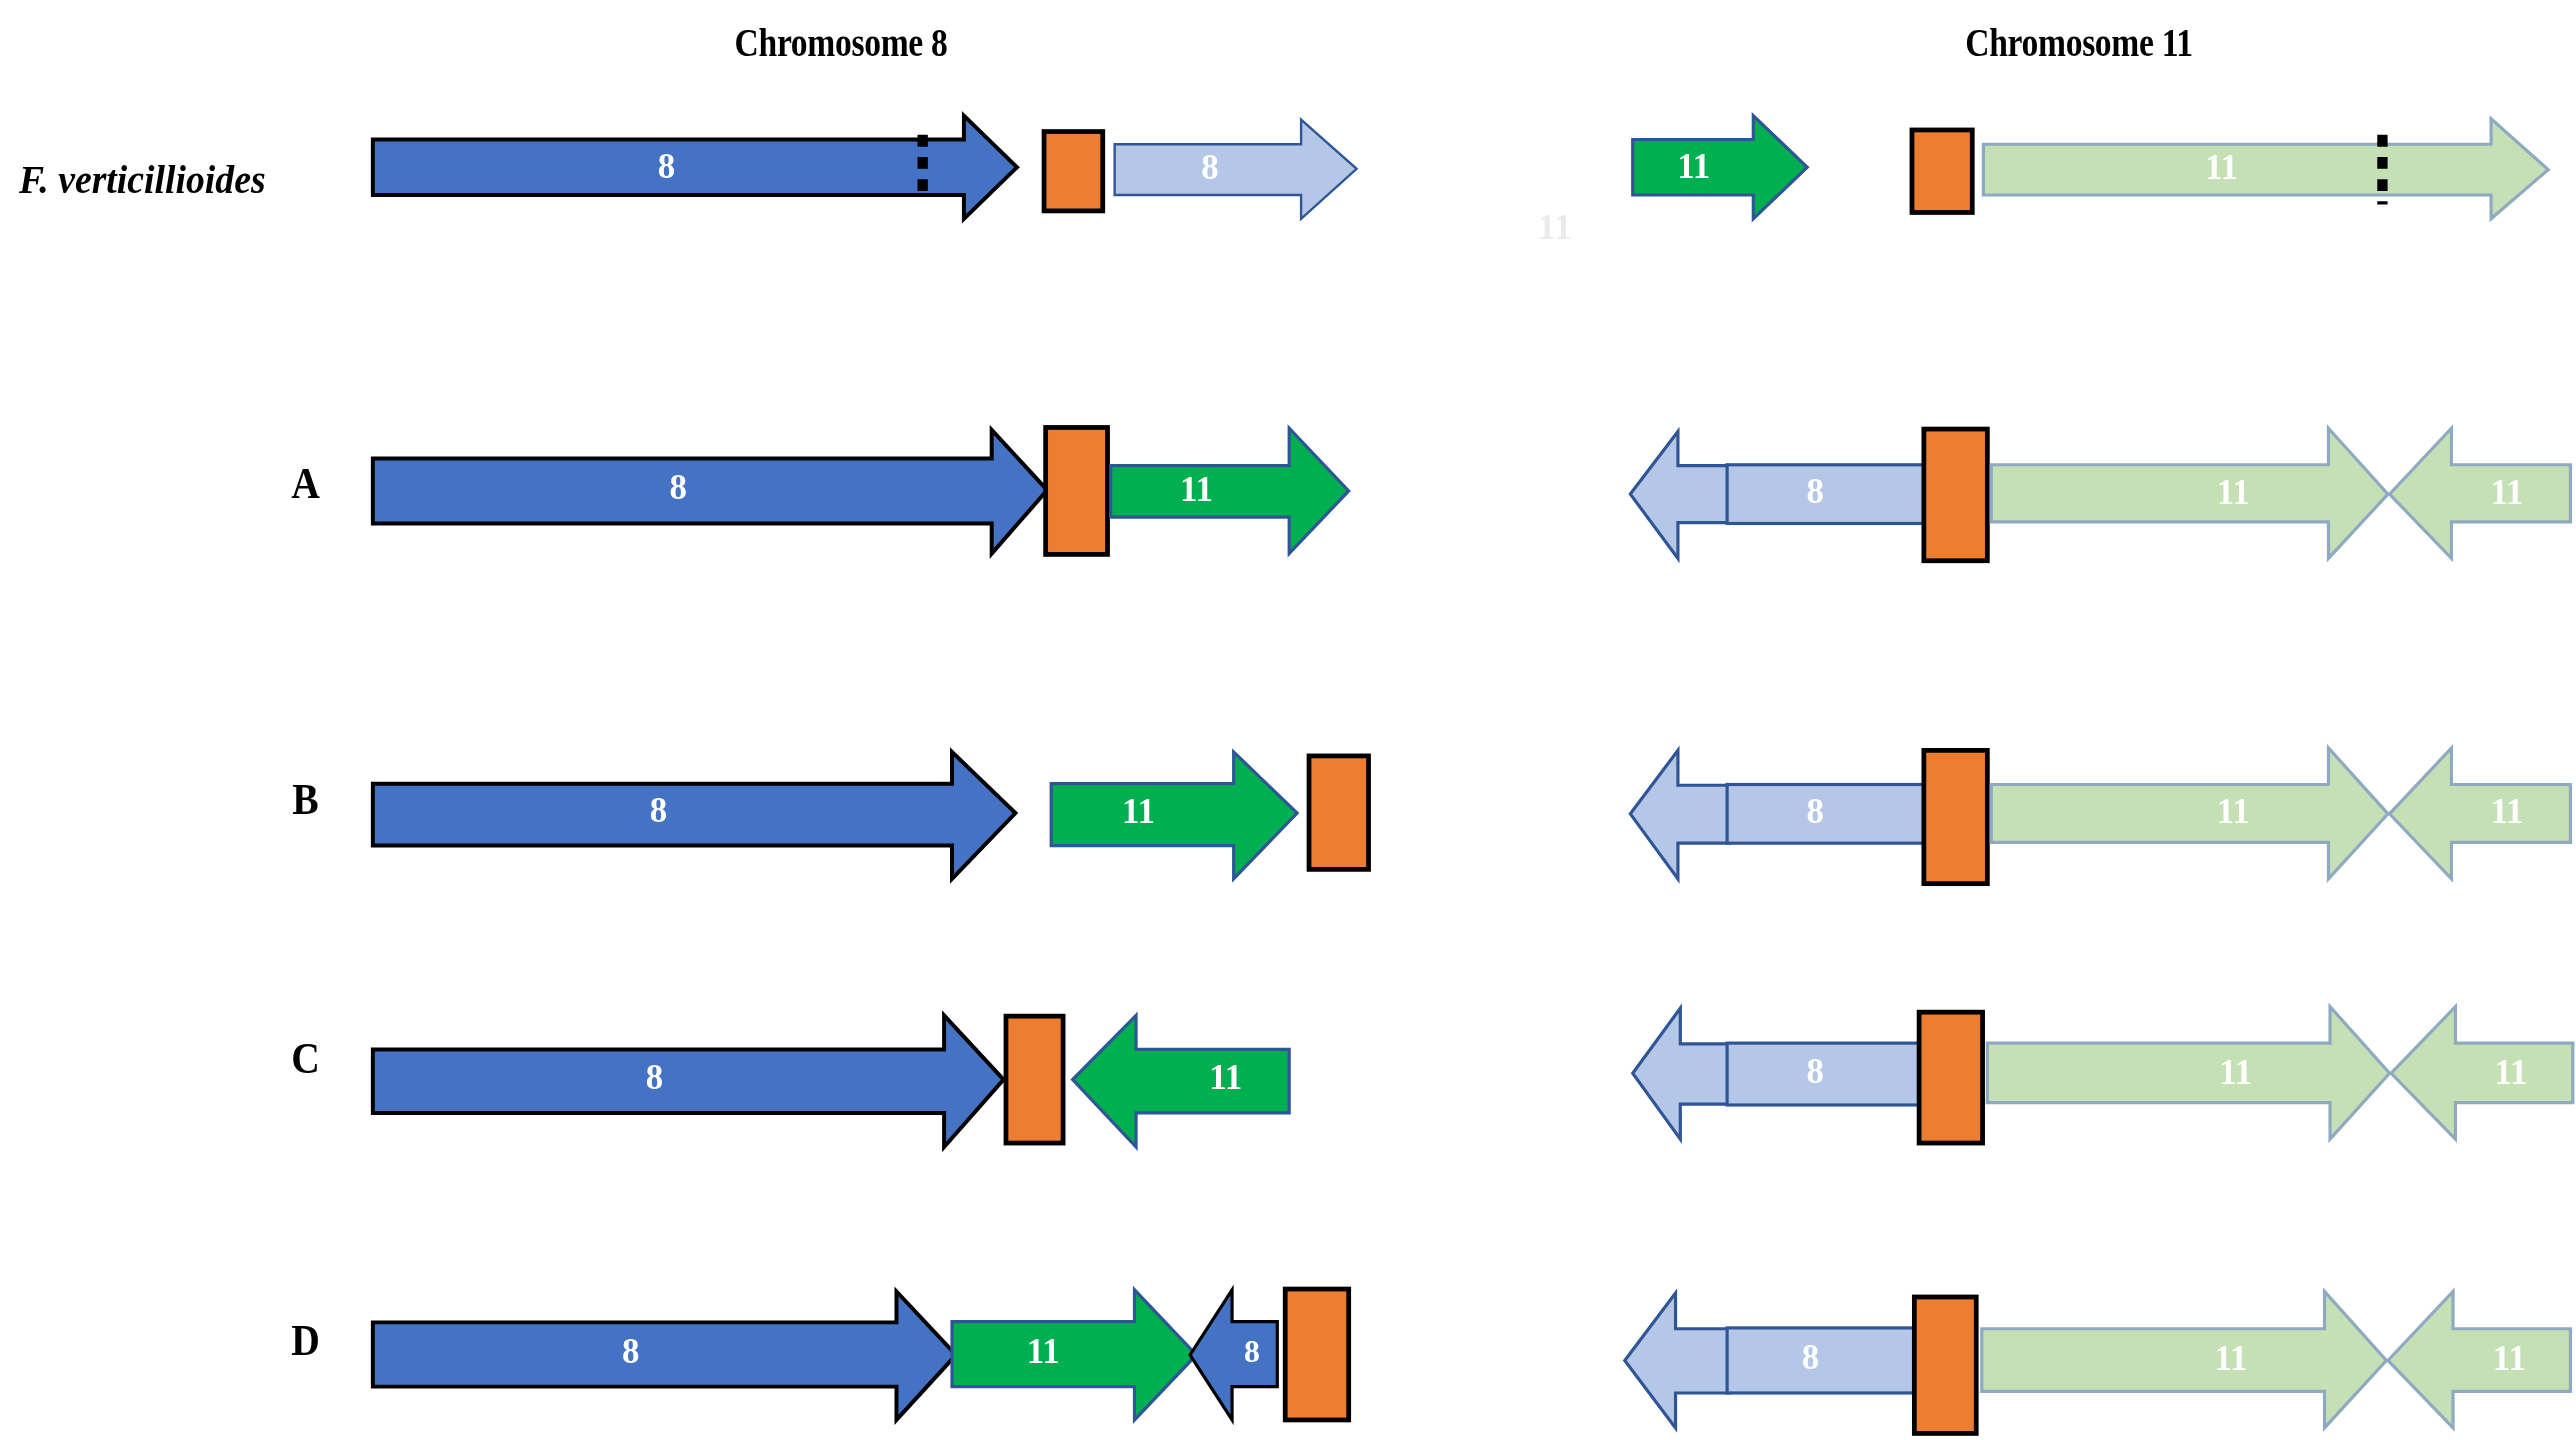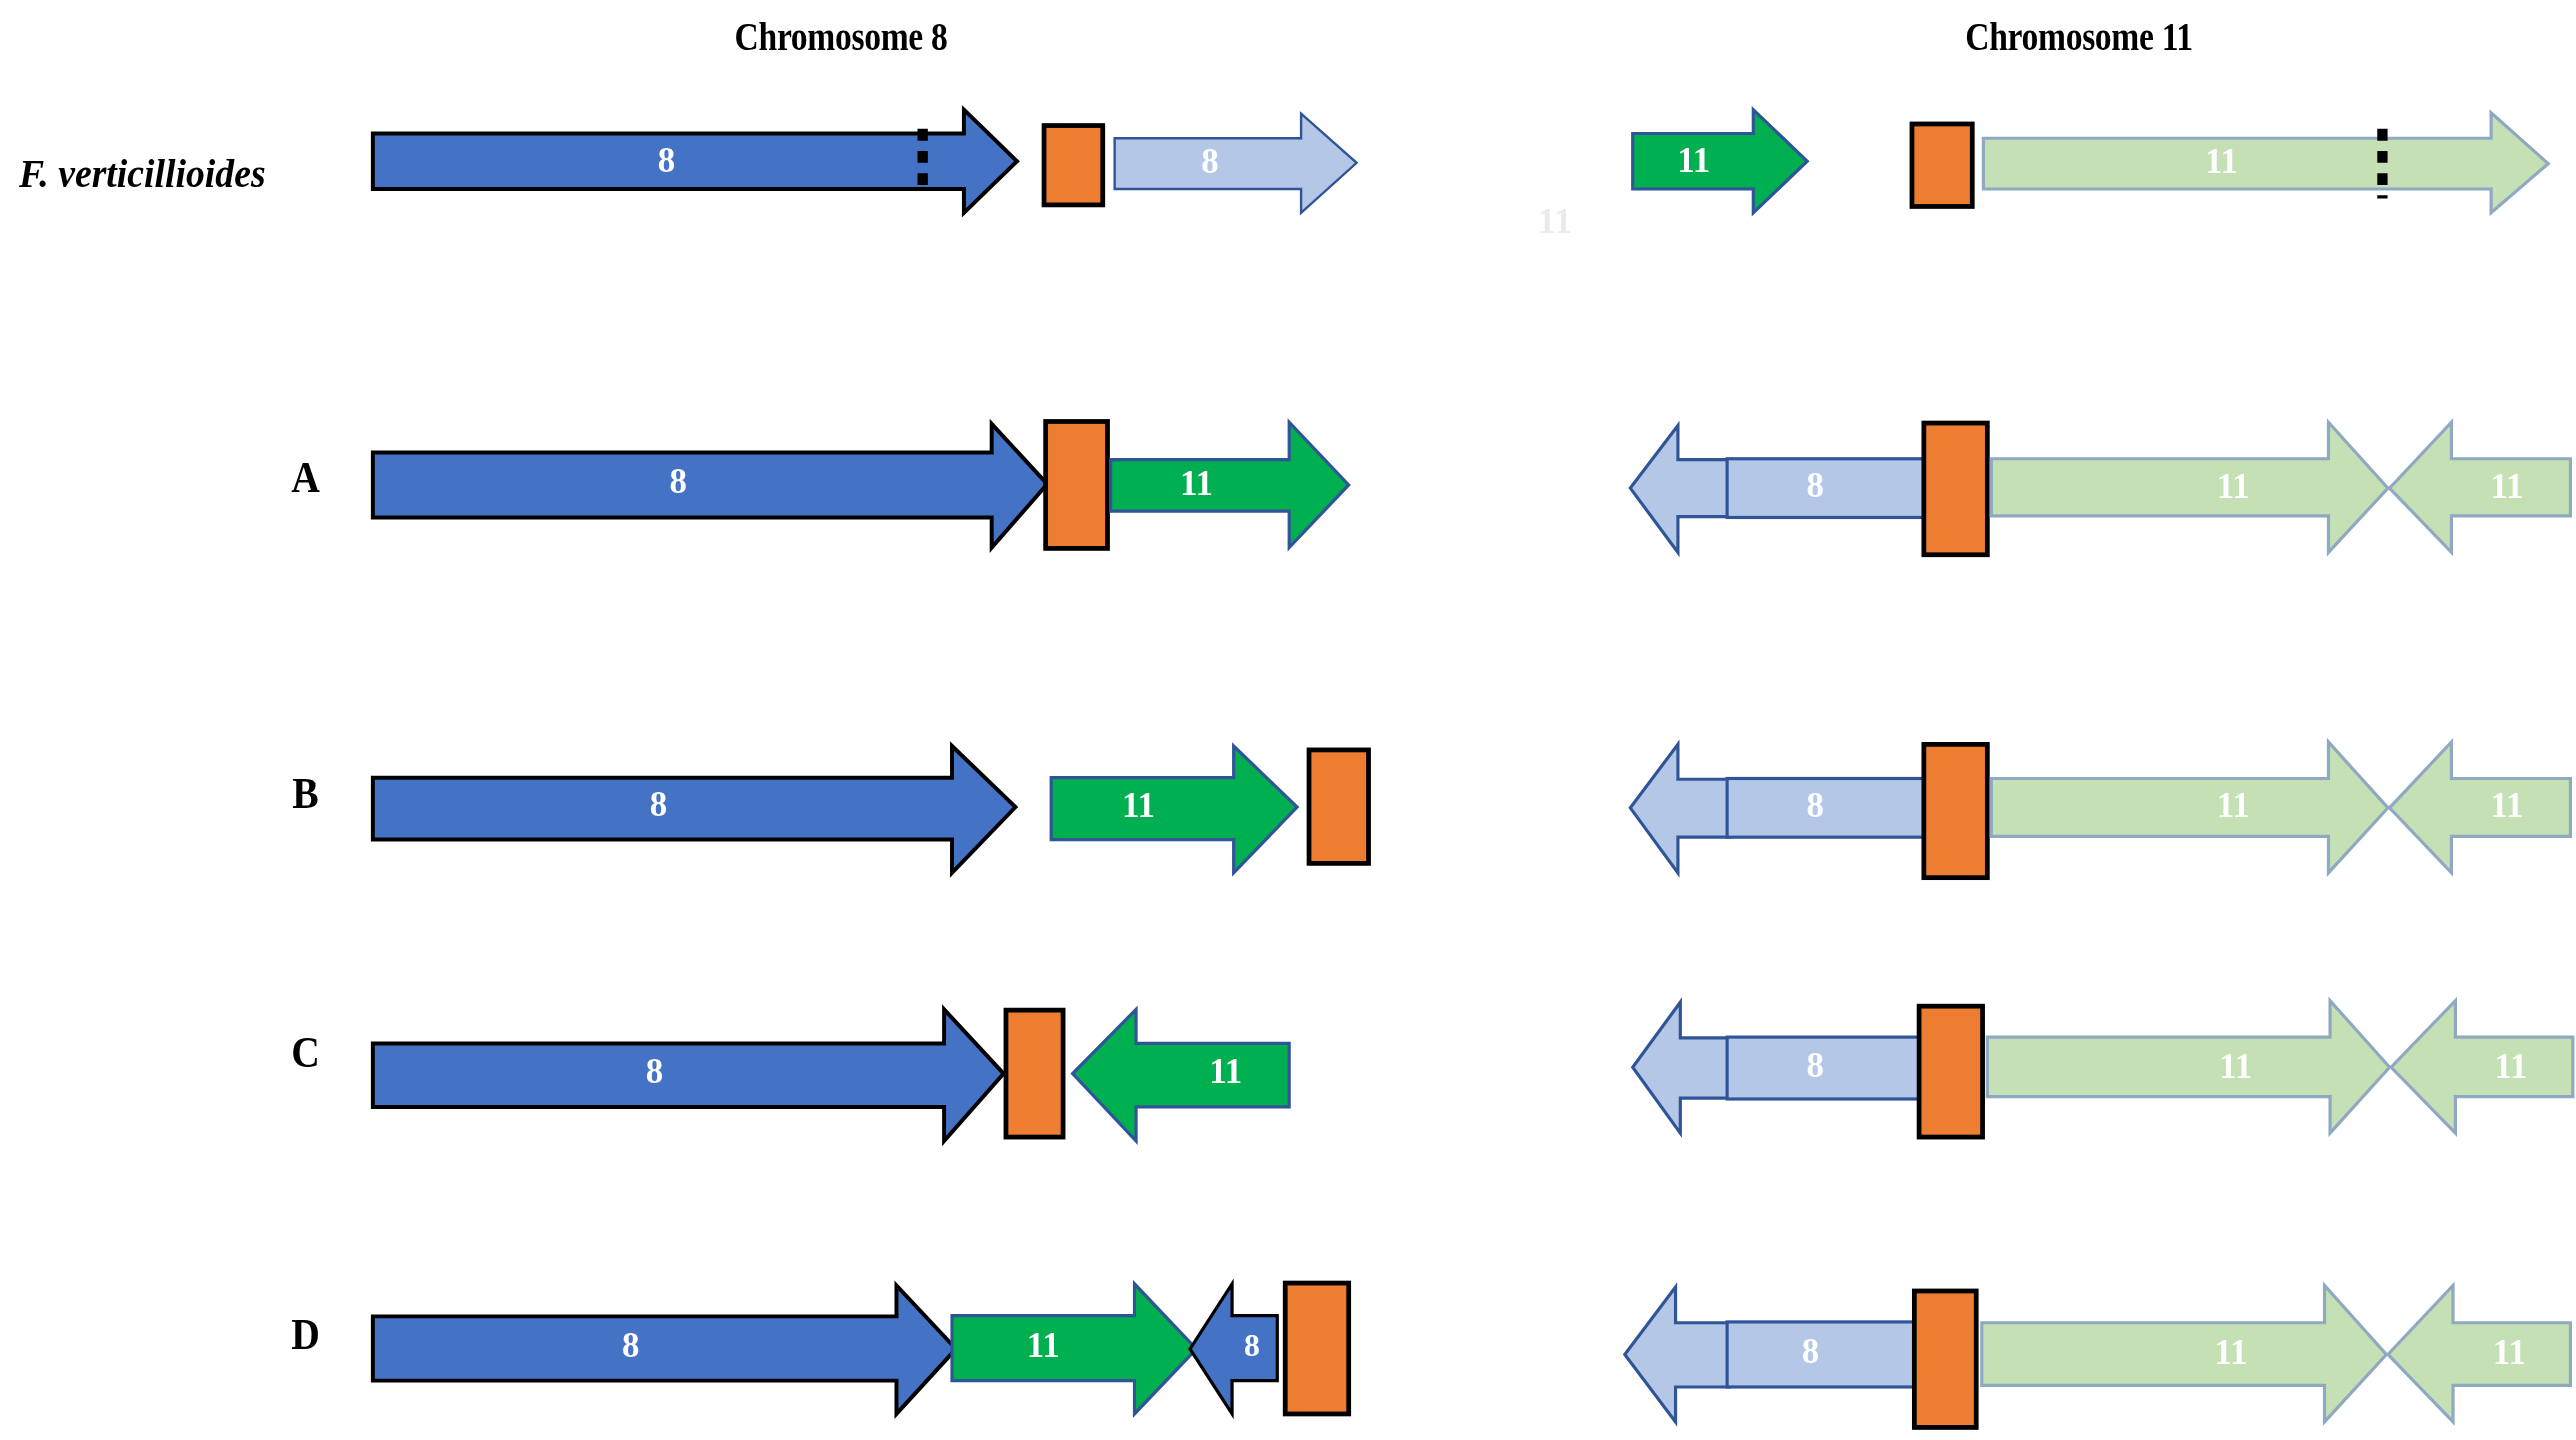--- a/index.html
+++ b/index.html
@@ -9,21 +9,21 @@
   }
   body {
     font-family: "Liberation Serif", "DejaVu Serif", serif;
     width: 2576px;
     height: 1441px;
     position: relative;
     overflow: hidden;
   }
   #figure {
     position: absolute;
-    left: 0; top: 8px;
+    left: 0; top: 14px;
     width: 2576px;
     height: 1128px;
   }
   .hdr {
     position: absolute;
     font-family: "Liberation Serif", "DejaVu Serif", serif;
     font-weight: bold;
     font-size: 40px;
     color: #000000;
     white-space: nowrap;

